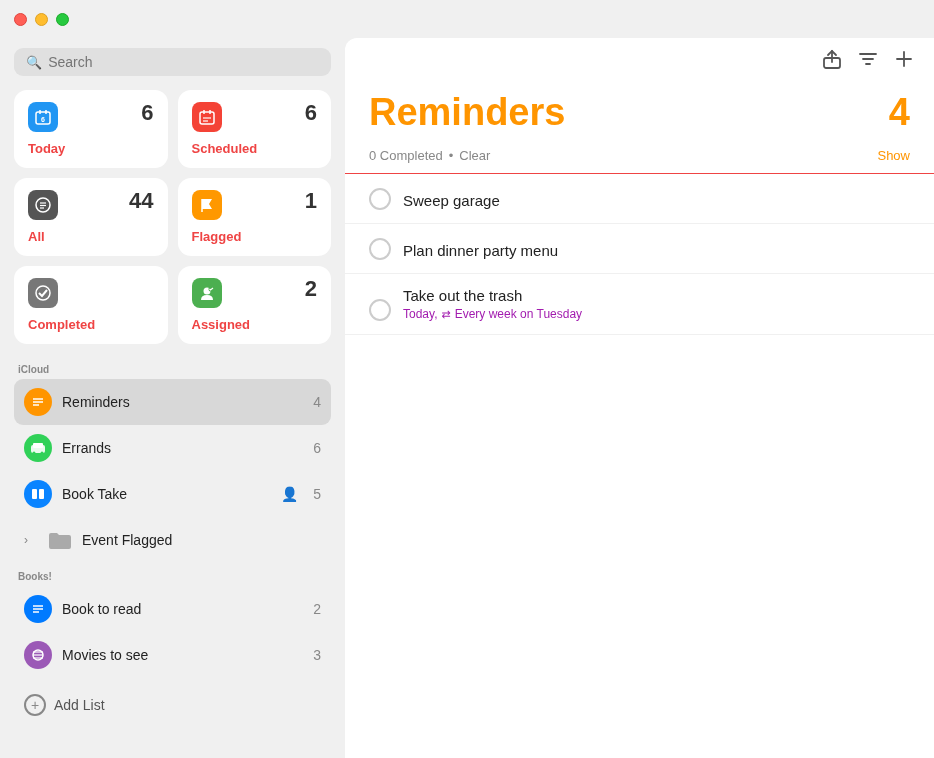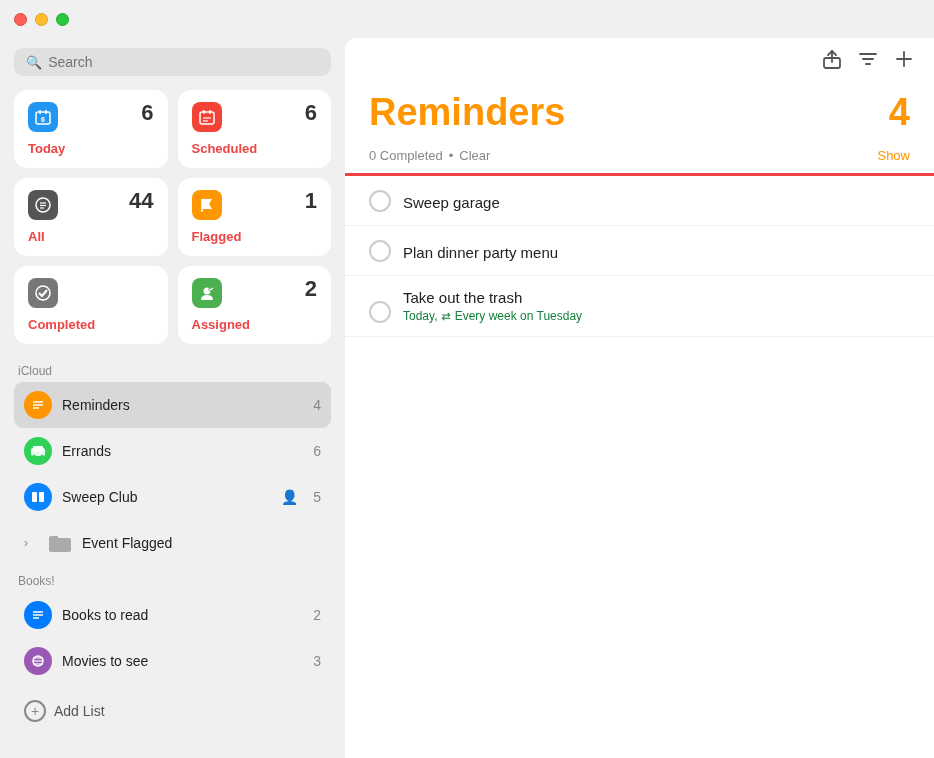--- a/index.html
+++ b/index.html
@@ -122,22 +122,22 @@
     }
     .category-label {
       font-size: 13px;
       font-weight: 600;
       color: #ef4444;
       margin-top: 6px;
     }
 
     
     .section-header {
-      font-size: 12px;
-      font-weight: 400;
+      font-size: 10px;
+      font-weight: 700;
       color: #888;
       margin-bottom: 4px;
       padding-left: 4px;
       text-transform: none;
     }
 
     
     .list-item {
       display: flex;
       align-items: center;
@@ -269,21 +269,21 @@
       font-size: 38px;
       font-weight: 700;
       color: #FF9500;
     }
 
     .completed-bar {
       display: flex;
       align-items: center;
       gap: 6px;
       padding: 4px 24px 10px;
-      border-bottom: 3px solid #ef4444;
+      border-bottom: 1px solid #ef4444;
     }
     .completed-text {
       font-size: 13px;
       color: #888;
     }
     .clear-btn {
       font-size: 13px;
       color: #888;
       cursor: pointer;
     }
@@ -322,21 +322,21 @@
     }
     .reminder-content {
       flex: 1;
     }
     .reminder-title {
       font-size: 15px;
       color: #222;
     }
     .reminder-subtitle {
       font-size: 12px;
-      color: #15803d;
+      color: #a21caf;
       margin-top: 2px;
       display: flex;
       align-items: center;
       gap: 4px;
     }
   </style>
 </head>
 <body>
 
 <div class="title-bar">
@@ -474,21 +474,21 @@
       <span class="list-item-count">6</span>
     </div>
 
     <div class="list-item">
       <div class="list-icon li-blue">
         <svg width="16" height="16" viewBox="0 0 16 16">
           <rect x="2" y="3" width="5" height="10" rx="1" fill="white"></rect>
           <rect x="9" y="3" width="5" height="10" rx="1" fill="white"></rect>
         </svg>
       </div>
-      <span class="list-item-name">Sweep Club</span>
+      <span class="list-item-name">Book Take</span>
       <span class="list-item-shared">👤</span>
       <span class="list-item-count">5</span>
     </div>
 
     <div class="list-item-group">
       <span class="chevron-icon">›</span>
       <div class="folder-icon">
         <svg width="26" height="22" viewBox="0 0 26 22">
           <path d="M2 6 Q2 4 4 4 L10 4 L12 6 L22 6 Q24 6 24 8 L24 18 Q24 20 22 20 L4 20 Q2 20 2 18 Z" fill="#aaa"></path>
         </svg>
@@ -501,21 +501,21 @@
     <div class="section-header">Books!</div>
 
     <div class="list-item">
       <div class="list-icon li-blue2">
         <svg width="14" height="14" viewBox="0 0 14 14" fill="white">
           <line x1="2" y1="4" x2="12" y2="4" stroke="white" stroke-width="1.5"></line>
           <line x1="2" y1="7" x2="12" y2="7" stroke="white" stroke-width="1.5"></line>
           <line x1="2" y1="10" x2="8" y2="10" stroke="white" stroke-width="1.5"></line>
         </svg>
       </div>
-      <span class="list-item-name">Books to read</span>
+      <span class="list-item-name">Book to read</span>
       <span class="list-item-count">2</span>
     </div>
 
     <div class="list-item">
       <div class="list-icon li-purple">
         <svg width="14" height="14" viewBox="0 0 14 14" fill="white">
           <circle cx="7" cy="7" r="5" fill="none" stroke="white" stroke-width="1.5"></circle>
           <line x1="2" y1="4" x2="12" y2="4" stroke="white" stroke-width="1.2"></line>
           <line x1="2" y1="7" x2="12" y2="7" stroke="white" stroke-width="1.2"></line>
           <line x1="2" y1="10" x2="12" y2="10" stroke="white" stroke-width="1.2"></line>

